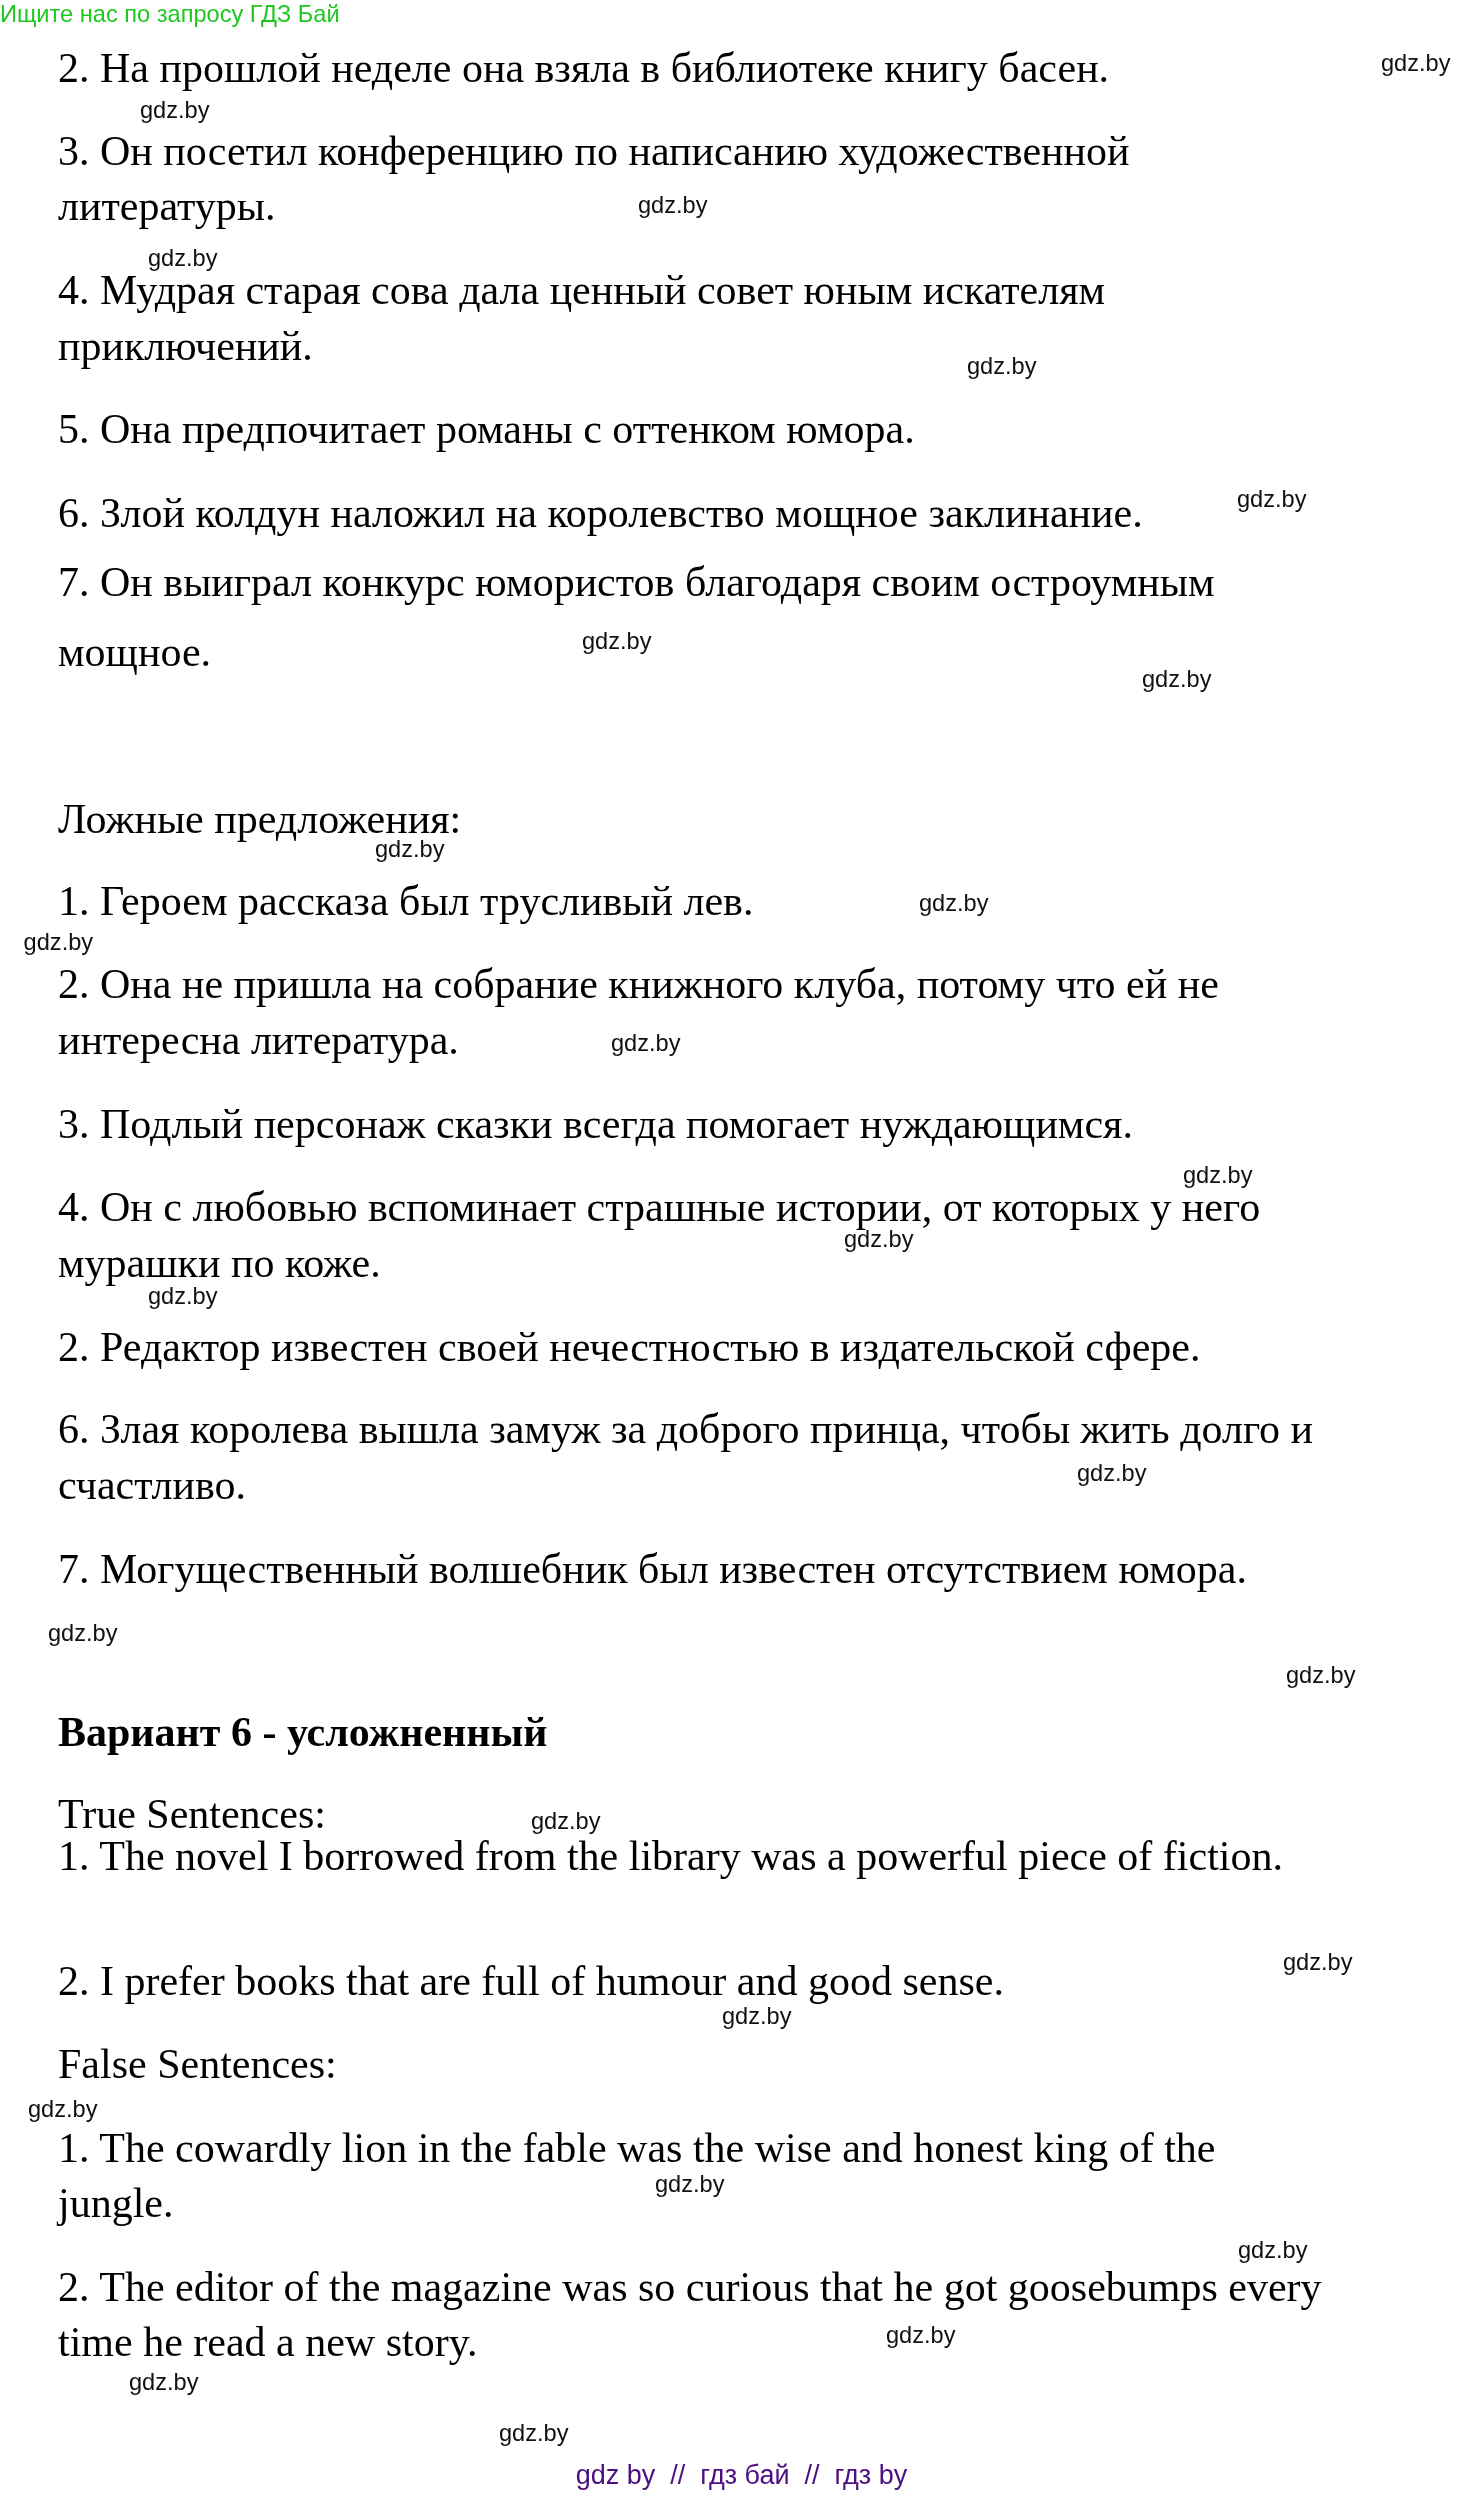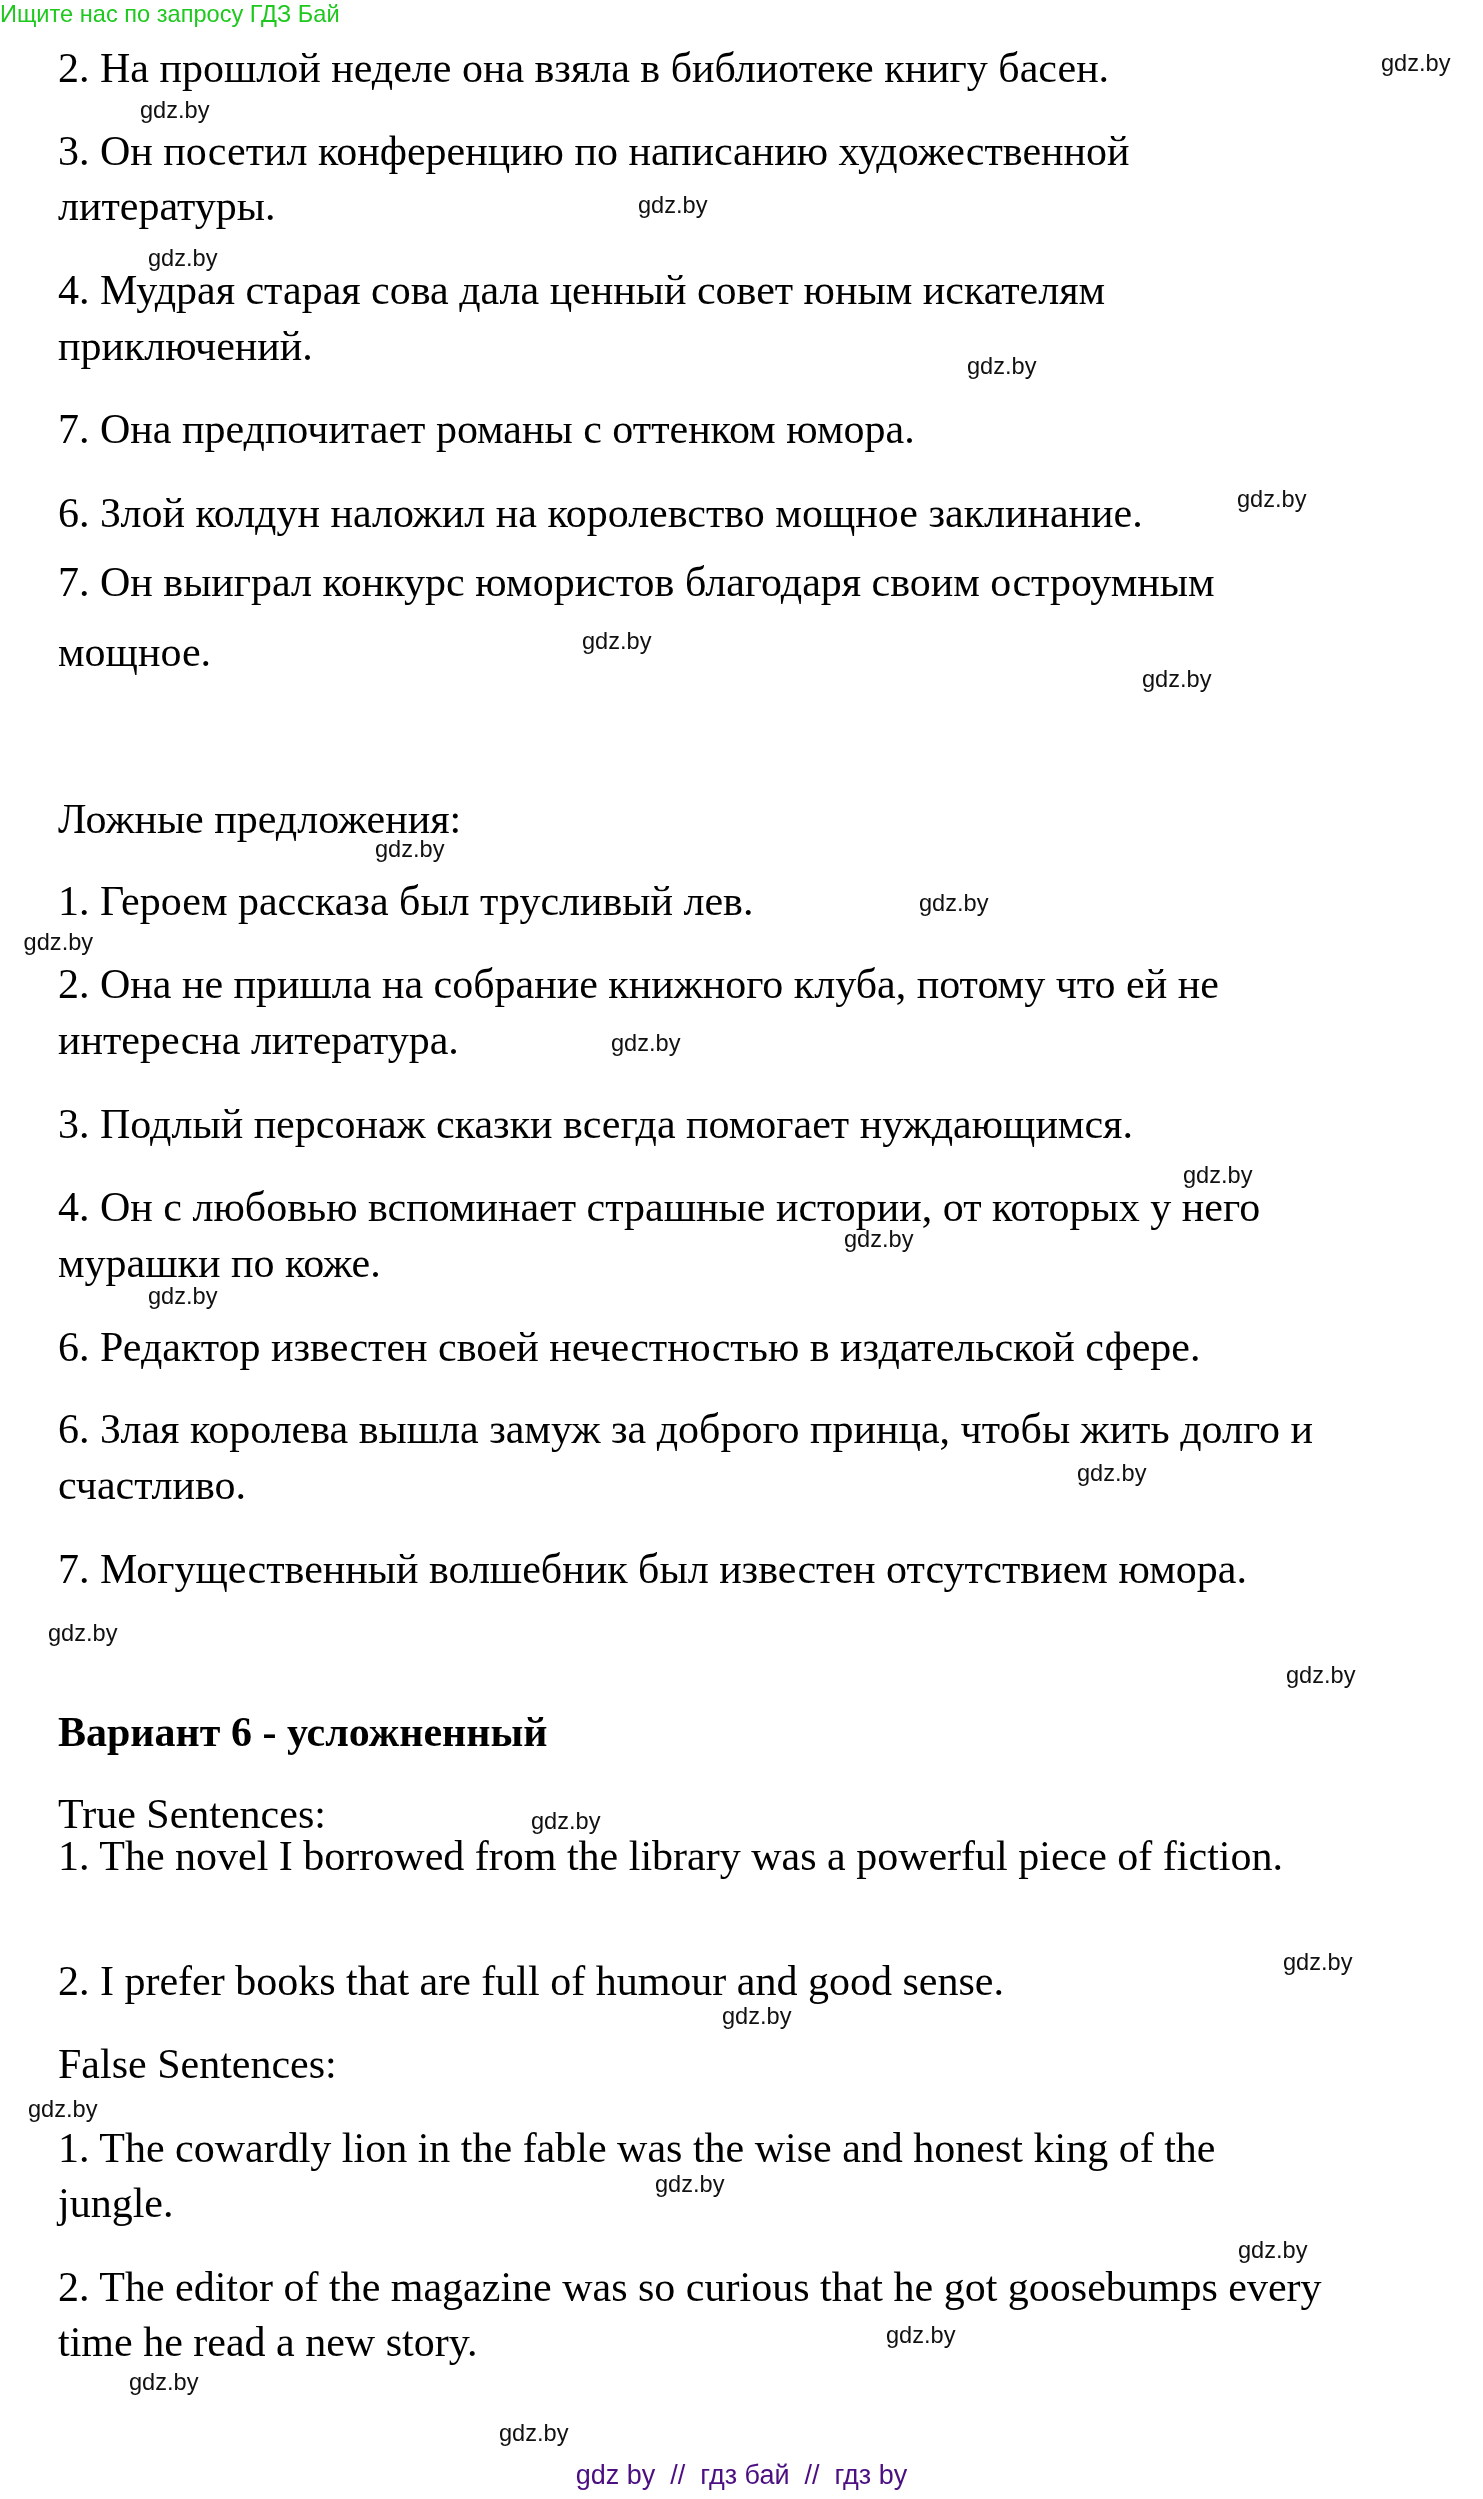--- a/index.html
+++ b/index.html
@@ -29,32 +29,32 @@
 <body>
 
 <div class="header">Ищите нас по запросу ГДЗ Бай</div>
 
 <div id="lines">
     <div class="line" style="top: 43px;">2. На прошлой неделе она взяла в библиотеке книгу басен.</div>
     <div class="line" style="top: 126px;">3. Он посетил конференцию по написанию художественной</div>
     <div class="line" style="top: 181px;">литературы.</div>
     <div class="line" style="top: 265px;">4. Мудрая старая сова дала ценный совет юным искателям</div>
     <div class="line" style="top: 321px;">приключений.</div>
-    <div class="line" style="top: 404px;">7. Она предпочитает романы с оттенком юмора.</div>
+    <div class="line" style="top: 404px;">5. Она предпочитает романы с оттенком юмора.</div>
     <div class="line" style="top: 488px;">6. Злой колдун наложил на королевство мощное заклинание.</div>
     <div class="line" style="top: 557px;">7. Он выиграл конкурс юмористов благодаря своим остроумным</div>
     <div class="line" style="top: 627px;">мощное.</div>
     <div class="line" style="top: 794px;">Ложные предложения:</div>
     <div class="line" style="top: 876px;">1. Героем рассказа был трусливый лев.</div>
     <div class="line" style="top: 959px;">2. Она не пришла на собрание книжного клуба, потому что ей не</div>
     <div class="line" style="top: 1015px;">интересна литература.</div>
     <div class="line" style="top: 1099px;">3. Подлый персонаж сказки всегда помогает нуждающимся.</div>
     <div class="line" style="top: 1182px;">4. Он с любовью вспоминает страшные истории, от которых у него</div>
     <div class="line" style="top: 1238px;">мурашки по коже.</div>
-    <div class="line" style="top: 1322px;">6. Редактор известен своей нечестностью в издательской сфере.</div>
+    <div class="line" style="top: 1322px;">2. Редактор известен своей нечестностью в издательской сфере.</div>
     <div class="line" style="top: 1404px;">6. Злая королева вышла замуж за доброго принца, чтобы жить долго и</div>
     <div class="line" style="top: 1460px;">счастливо.</div>
     <div class="line" style="top: 1544px;">7. Могущественный волшебник был известен отсутствием юмора.</div>
     <div class="line heading" style="top: 1707px;">Вариант 6 - усложненный</div>
     <div class="line" style="top: 1789px;">True Sentences:</div>
     <div class="line" style="top: 1831px;">1. The novel I borrowed from the library was a powerful piece of fiction.</div>
     <div class="line" style="top: 1956px;">2. I prefer books that are full of humour and good sense.</div>
     <div class="line" style="top: 2039px;">False Sentences:</div>
     <div class="line" style="top: 2123px;">1. The cowardly lion in the fable was the wise and honest king of the</div>
     <div class="line" style="top: 2178px;">jungle.</div>

